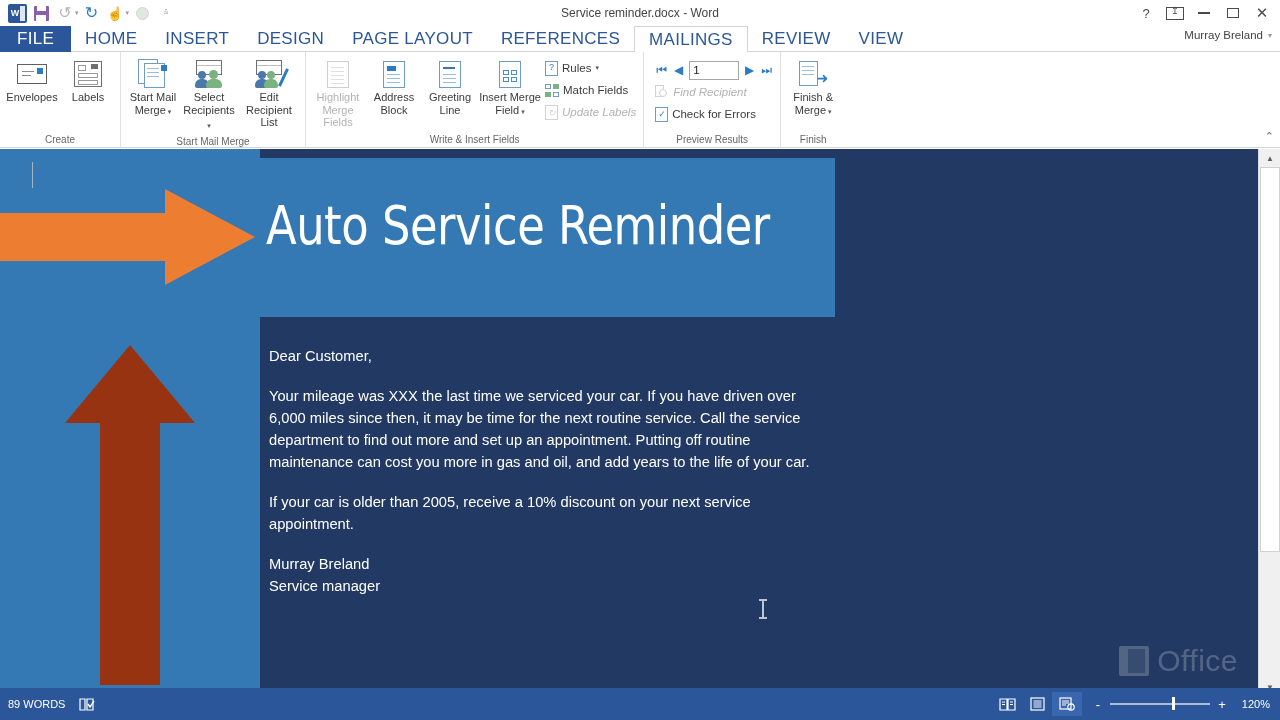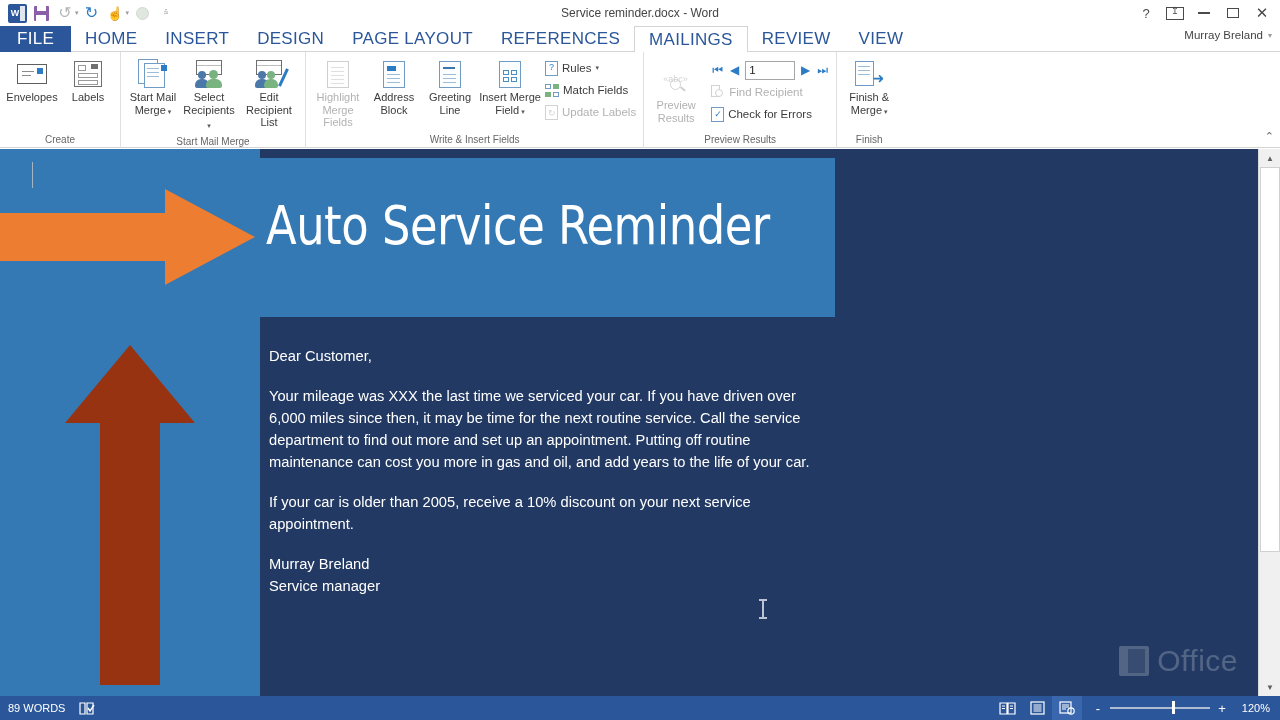--- a/index.html
+++ b/index.html
@@ -102,21 +102,21 @@
   }
   .bigbtn {
     width: 56px; display: flex; flex-direction: column; align-items: center;
     padding: 2px 1px; color: #3b3b3b;
   }
   .bigbtn.wide { width: 64px; }
   .bigbtn.disabled { color: #b2b2b2; }
   .bigbtn .ico { height: 34px; display: flex; align-items: center; justify-content: center; }
   .bigbtn .lbl { font-size: 11px; line-height: 12.5px; text-align: center; }
   .smallrow { display: flex; align-items: center; gap: 4px; height: 22px; padding: 0 3px; font-size: 11.5px; color: #3b3b3b; }
-  .smallrow.disabled { color: #b2b2b2; }
+  .smallrow.disabled { color: #b2b2b2; font-style: italic; }
   .smallcol { display: flex; flex-direction: column; justify-content: flex-start; padding-top: 2px; }
   .caret { font-size: 7px; color: #5a5a5a; }
   .navrow { display: flex; align-items: center; gap: 4px; height: 24px; padding: 2px 3px 0 3px; }
   .navbtn { color: #2b7cc4; font-size: 12px; width: 13px; text-align: center; }
   .recbox {
     width: 50px; height: 19px; border: 1px solid #a6a6a6; background: #fff;
     font-size: 11.5px; color: #222; padding: 0 3px; line-height: 17px;
   }
   .collapse-ribbon {
     position: absolute; right: 6px; bottom: 4px; font-size: 11px; color: #666;
@@ -209,21 +209,21 @@
     font-size: 8px; color: #606060; background: #f0f0f0;
   }
   .vs-track { position: absolute; top: 18px; bottom: 18px; left: 0; width: 22px; }
   .vs-thumb {
     position: absolute; top: 0; left: 1px; width: 20px; height: 385px;
     background: #ffffff; border: 1px solid #d0d0d0;
   }
 
   
   .statusbar {
-    position: absolute; bottom: 0; left: 0; width: 1280px; height: 24px;
+    position: absolute; bottom: 0; left: 0; width: 1280px; height: 32px;
     background: #2b579a; color: #fff; font-size: 11px;
     display: flex; align-items: center;
   }
   .sb-left { display: flex; align-items: center; gap: 14px; padding-left: 8px; }
   .sb-right { margin-left: auto; display: flex; align-items: center; gap: 0; padding-right: 10px; }
   .view-btn {
     width: 30px; height: 24px; display: flex; align-items: center; justify-content: center;
     color: #fff; font-size: 13px;
   }
   .view-btn.active { background: #3a66ad; }
@@ -472,33 +472,20 @@
             </span>
             <span>Update Labels</span>
           </div>
         </div>
       </div>
       <div class="rgroup-label">Write &amp; Insert Fields</div>
     </div>
 
     <div class="rgroup">
       <div class="rgroup-items">
-        <div class="bigbtn disabled" style="padding-top:10px;">
-          <div class="ico grey-disabled">
-            <div class="ic" style="width:30px;height:24px;position:relative;">
-              <span style="position:absolute;left:2px;top:4px;font-size:9px;color:#9a9a9a;">«abc»</span>
-              <span style="position:absolute;left:9px;top:9px;width:11px;height:11px;border:1.4px solid #9a9a9a;border-radius:50%;"></span>
-              <span style="position:absolute;left:19px;top:18px;width:6px;height:1.6px;background:#9a9a9a;transform:rotate(40deg);"></span>
-            </div>
-          </div>
-          <div class="lbl">
-            <span>Preview</span><br>
-            <span>Results</span>
-          </div>
-        </div>
 
         <div class="smallcol" style="padding-left:4px;">
           <div class="navrow">
             <span class="navbtn">⏮</span>
             <span class="navbtn">◀</span>
             <span class="recbox">1</span>
             <span class="navbtn">▶</span>
             <span class="navbtn">⏭</span>
           </div>
           <div class="smallrow disabled">

